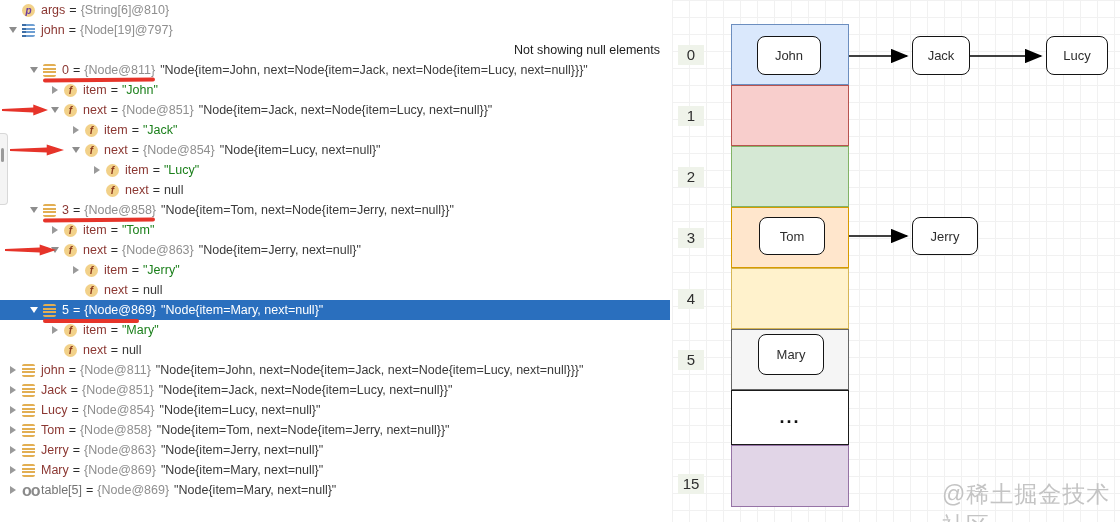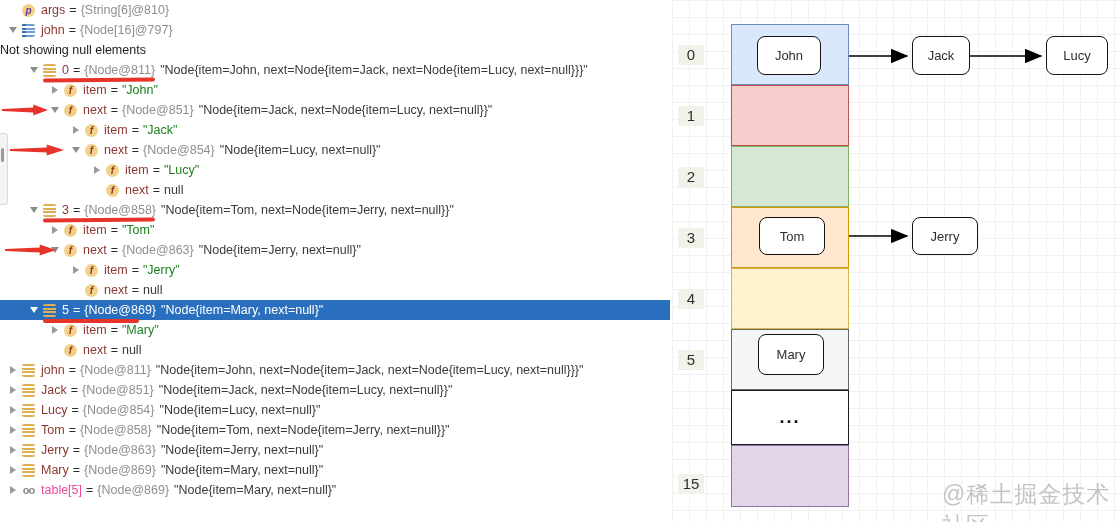--- a/index.html
+++ b/index.html
@@ -17,29 +17,29 @@
   .tri.closed{border-top:4.5px solid transparent;border-bottom:4.5px solid transparent;border-left:6px solid #9a9a9a;}
   .ic{width:13px;height:13px;margin-right:6px;flex:none;position:relative;border-radius:2px;}
   .ic-field,.ic-parameter{border-radius:50%;background:#f2d189;text-align:center;line-height:13px;
       font-size:10px;font-weight:bold;font-style:italic;}
   .ic-field{color:#8d3b1f;}
   .ic-parameter{color:#6b3c9e;}
   .ic-array-item{background:repeating-linear-gradient(to bottom,#e2ae52 0 2px,rgba(0,0,0,0) 2px 3.6px);}
   .ic-array{background:repeating-linear-gradient(to bottom,#6d9ed2 0 2px,rgba(0,0,0,0) 2px 3.6px);}
   .ic-array::before{content:"";position:absolute;left:0;top:0;bottom:0;width:4px;
       background:repeating-linear-gradient(to bottom,#3c6da5 0 2px,rgba(0,0,0,0) 2px 3.6px);}
-  .ic-watch{color:#8a8a8a;font-weight:bold;font-size:11px;letter-spacing:-1px;line-height:13px;text-align:center;border-radius:0;}
+  .ic-watch{color:#8a8a8a;font-weight:bold;font-size:16px;letter-spacing:-1px;line-height:13px;text-align:center;border-radius:0;}
   .vname{color:#8b3732;}
-  .vname.blue{color:#ec4899;}
+  .vname.blue{color:#737373;}
   .veq{color:#2b2b2b;margin:0 4px;}
   .vref{color:#8f8f8f;margin-right:5px;}
   .vstr{color:#3a3a3a;}
   .vstr.string{color:#1a7f1a;}
   .vstr.null{color:#3a3a3a;}
-  .info-row{color:#1c1c1c;}
+  .info-row{color:#1c1c1c;justify-content:flex-end;}
   
   .ann{position:absolute;background:#e6342a;}
   .ann-underline{left:43px;width:112px;height:4px;bottom:-2px;border-radius:2px;transform:rotate(-.4deg);}
   .ann-underline2{left:43px;width:96px;height:4px;bottom:-3px;border-radius:2px;}
   .ann-arr{position:absolute;top:3px;height:14px;background:#e6342a;
       clip-path:polygon(0 42%,68% 32%,68% 10%,100% 50%,68% 90%,68% 68%,0 58%);}
   .ann-arrow{left:2px;width:46px;}
   .ann-arrow2{left:10px;width:54px;}
   .ann-arrow3{left:5px;width:51px;}
   
@@ -63,21 +63,21 @@
 </style>
 </head>
 <body>
 
 <div class="stage">
   <div class="edgebar">
     <div class="thumb"></div>
   </div>
   <div class="tree" id="tree">
       <div class="row" style="padding-left: 4px;"><span class="exp"></span><span class="ic ic-parameter">p</span><span class="vname">args</span><span class="veq">=</span><span class="vref">{String[6]@810}</span></div>
-      <div class="row" style="padding-left: 4px;"><span class="exp"><span class="tri open"></span></span><span class="ic ic-array"></span><span class="vname">john</span><span class="veq">=</span><span class="vref">{Node[16]@797}</span></div>
+      <div class="row" style="padding-left: 4px;"><span class="exp"><span class="tri open"></span></span><span class="ic ic-array"></span><span class="vname">john</span><span class="veq">=</span><span class="vref">{Node[19]@797}</span></div>
       <div class="row info-row"><span>Not showing null elements</span></div>
       <div class="row" style="padding-left: 25px;"><span class="exp"><span class="tri open"></span></span><span class="ic ic-array-item"></span><span class="vname">0</span><span class="veq">=</span><span class="vref">{Node@811}</span><span class="vstr tostring">"Node{item=John, next=Node{item=Jack, next=Node{item=Lucy, next=null}}}"</span><div class="ann ann-underline"></div></div>
       <div class="row" style="padding-left: 46px;"><span class="exp"><span class="tri closed"></span></span><span class="ic ic-field">f</span><span class="vname">item</span><span class="veq">=</span><span class="vstr string">"John"</span></div>
       <div class="row" style="padding-left: 46px;"><span class="exp"><span class="tri open"></span></span><span class="ic ic-field">f</span><span class="vname">next</span><span class="veq">=</span><span class="vref">{Node@851}</span><span class="vstr tostring">"Node{item=Jack, next=Node{item=Lucy, next=null}}"</span><div class="ann-arr ann-arrow"></div></div>
       <div class="row" style="padding-left: 67px;"><span class="exp"><span class="tri closed"></span></span><span class="ic ic-field">f</span><span class="vname">item</span><span class="veq">=</span><span class="vstr string">"Jack"</span></div>
       <div class="row" style="padding-left: 67px;"><span class="exp"><span class="tri open"></span></span><span class="ic ic-field">f</span><span class="vname">next</span><span class="veq">=</span><span class="vref">{Node@854}</span><span class="vstr tostring">"Node{item=Lucy, next=null}"</span><div class="ann-arr ann-arrow2"></div></div>
       <div class="row" style="padding-left: 88px;"><span class="exp"><span class="tri closed"></span></span><span class="ic ic-field">f</span><span class="vname">item</span><span class="veq">=</span><span class="vstr string">"Lucy"</span></div>
       <div class="row" style="padding-left: 88px;"><span class="exp"></span><span class="ic ic-field">f</span><span class="vname">next</span><span class="veq">=</span><span class="vstr null">null</span></div>
       <div class="row" style="padding-left: 25px;"><span class="exp"><span class="tri open"></span></span><span class="ic ic-array-item"></span><span class="vname">3</span><span class="veq">=</span><span class="vref">{Node@858}</span><span class="vstr tostring">"Node{item=Tom, next=Node{item=Jerry, next=null}}"</span><div class="ann ann-underline"></div></div>
       <div class="row" style="padding-left: 46px;"><span class="exp"><span class="tri closed"></span></span><span class="ic ic-field">f</span><span class="vname">item</span><span class="veq">=</span><span class="vstr string">"Tom"</span></div>

